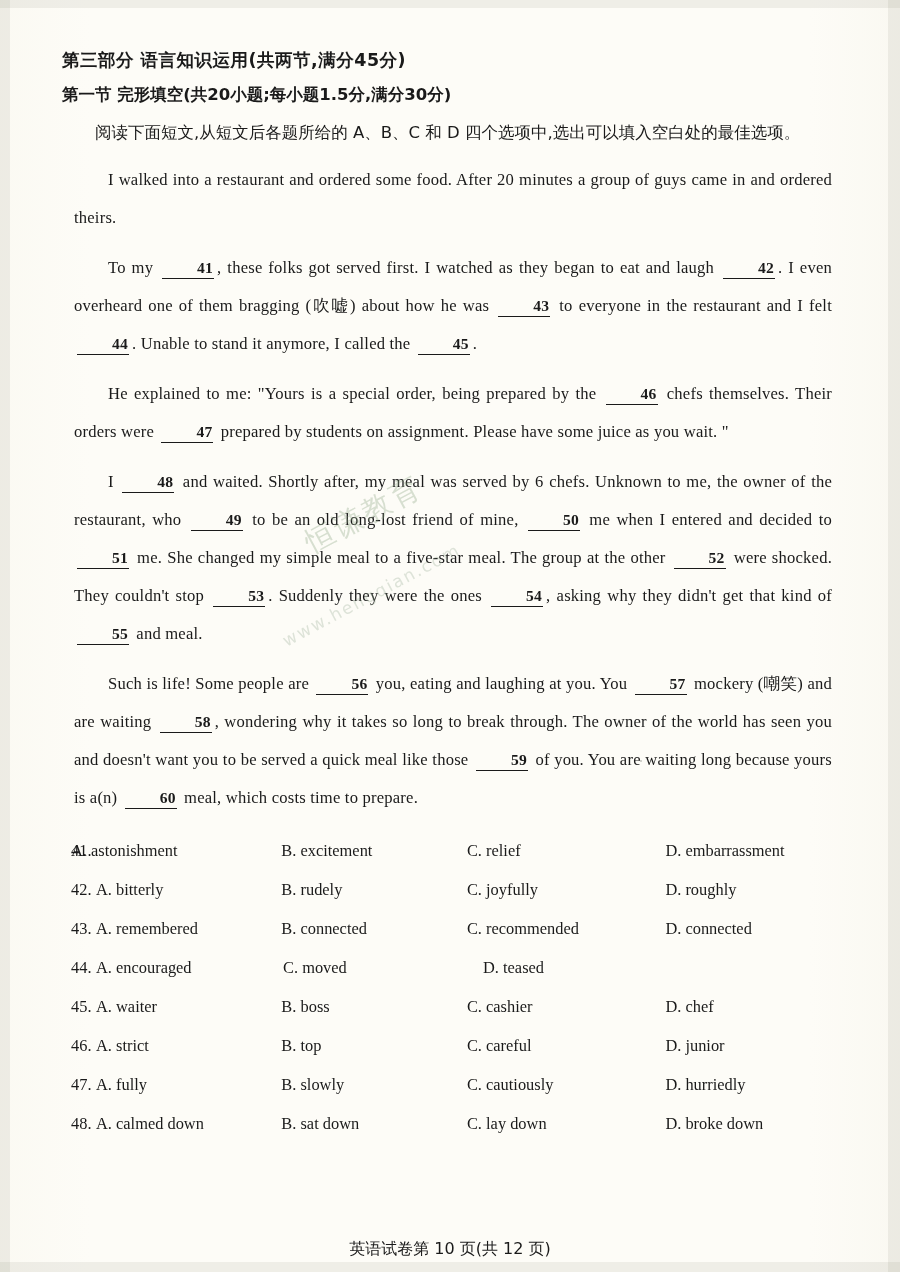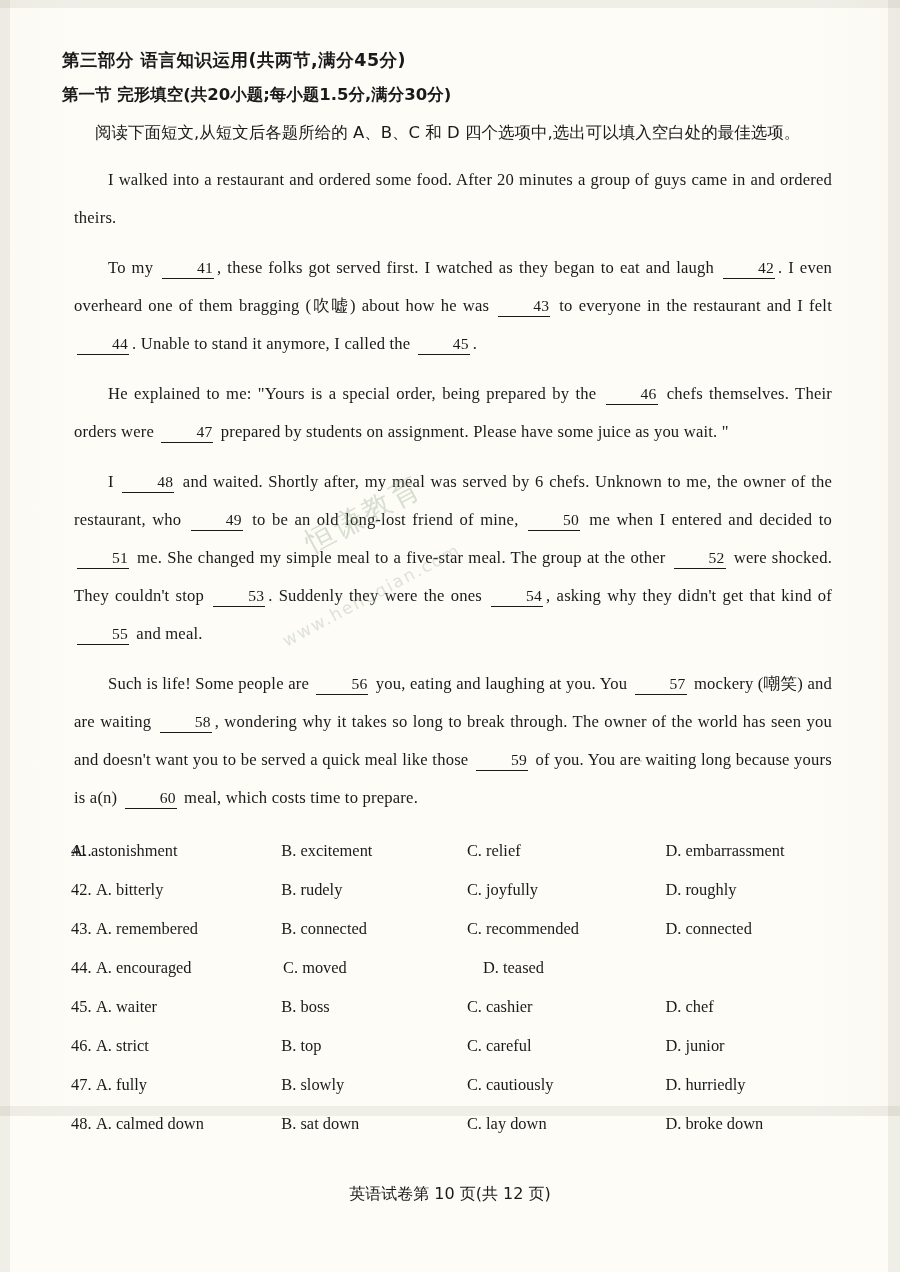--- a/index.html
+++ b/index.html
@@ -11,21 +11,21 @@
     height: 1272px;
     background: #fdfcf7;
     font-family: "Liberation Serif", serif;
     color: #1a1a1a;
     overflow: hidden;
     position: relative;
   }
   .page {
     position: absolute;
     left: 0; top: 0;
-    width: 900px; height: 1116px;
+    width: 900px; height: 1272px;
     background:
       linear-gradient(to right, rgba(250,248,240,0.6), rgba(253,252,247,0.2) 10%, rgba(253,252,247,0.2) 90%, rgba(248,246,238,0.6));
   }
   .paper-inner {
     position: absolute;
     left: 62px;
     top: 48px;
     width: 782px;
   }
   
@@ -63,20 +63,21 @@
   }
   .en-para.first-indent { text-indent: 34px; }
   .blank {
     display: inline-block;
     min-width: 52px;
     text-align: center;
     border-bottom: 1px solid #1a1a1a;
     line-height: 20px;
     margin: 0 3px;
     font-size: 15.6px;
+    font-weight: bold;
   }
 
   
   .options {
     margin-top: 14px;
   }
   .opt-row {
     display: flex;
     font-size: 16.4px;
     line-height: 39px;
@@ -84,21 +85,21 @@
   }
   .opt-a { width: 212px; padding-left: 9px; }
   .opt-b { width: 187px; }
   .opt-c { width: 200px; }
   .opt-d { width: 180px; }
 
   
   .footer {
     position: absolute;
     left: 0;
-    top: 1184px;
+    top: 1239px;
     width: 900px;
     text-align: center;
     font-family: "DejaVu Sans", sans-serif;
     font-size: 16px;
   }
 
   
   .watermark {
     position: absolute;
     left: 300px;

